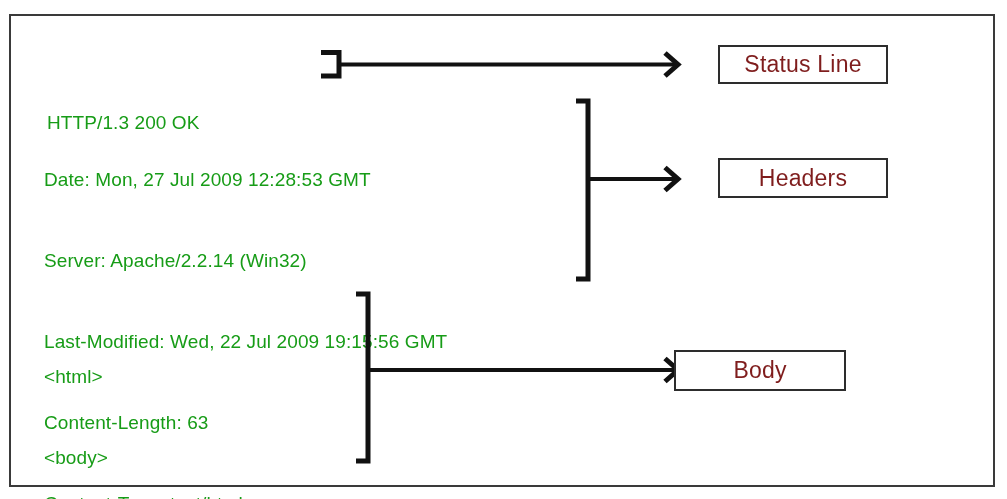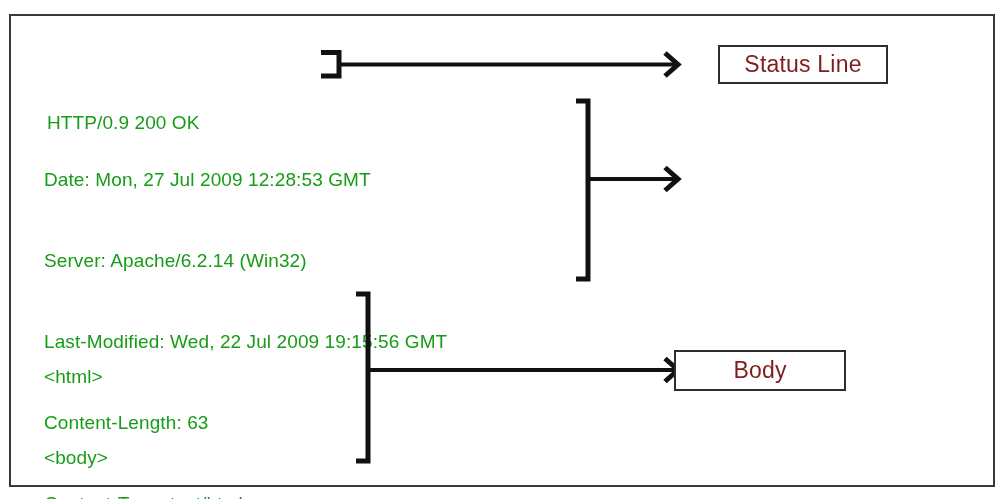--- a/index.html
+++ b/index.html
@@ -116,26 +116,26 @@
   }
 </style>
 </head>
 <body>
 
 <div id="canvas">
 
   <div id="figure-frame"></div>
 
   <div class="msg-block" id="status-line-text">
-    <span class="msg-line">HTTP/0.9 200 OK</span>
+    <span class="msg-line">HTTP/1.3 200 OK</span>
   </div>
 
   <div class="msg-block" id="headers-text">
     <span class="msg-line">Date: Mon, 27 Jul 2009 12:28:53 GMT</span>
-    <span class="msg-line">Server: Apache/6.2.14 (Win32)</span>
+    <span class="msg-line">Server: Apache/2.2.14 (Win32)</span>
     <span class="msg-line">Last-Modified: Wed, 22 Jul 2009 19:15:56 GMT</span>
     <span class="msg-line">Content-Length: 63</span>
     <span class="msg-line">Content-Type: text/html</span>
     
   </div>
 
   <div class="msg-block" id="body-text">
     <span class="msg-line">&lt;html&gt;</span>
     <span class="msg-line">&lt;body&gt;</span>
     
@@ -161,18 +161,21 @@
       <path class="stroke" d="M 356 294 L 368 294 L 368 461 L 356 461"></path>
       <path class="stroke-thin" d="M 368 370 L 676 370"></path>
       <path class="arrowhead" d="M 665 358.5 L 678 370 L 665 381.5"></path>
     </g>
   </svg>
 
   <div class="label-box" id="box-status-line">
     <span>Status Line</span>
   </div>
 
+  <div class="label-box" id="box-headers">
+    <span>Headers</span>
+  </div>
 
   <div class="label-box" id="box-body">
     <span>Body</span>
   </div>
 
 </div>
 
 </body></html>

